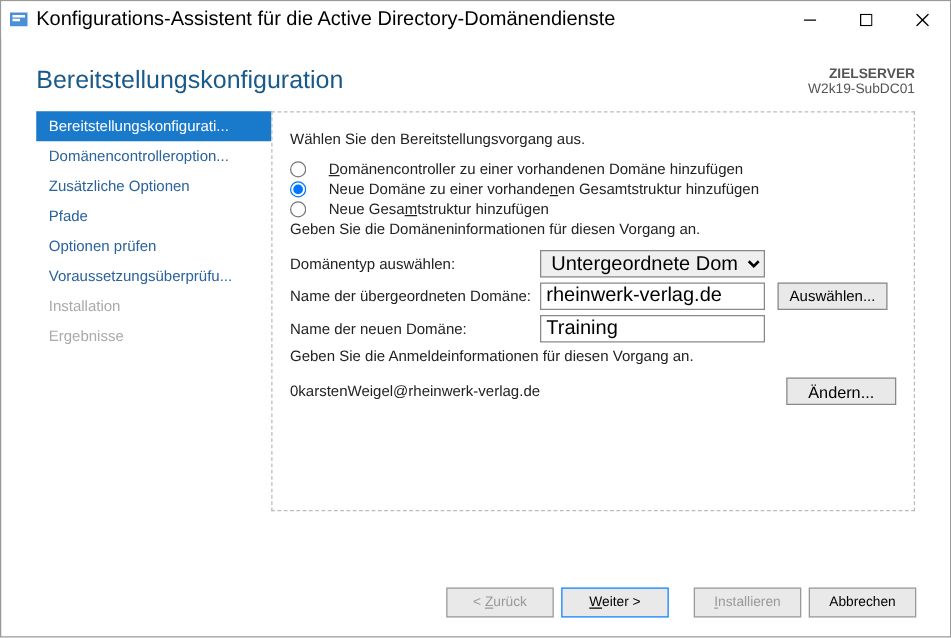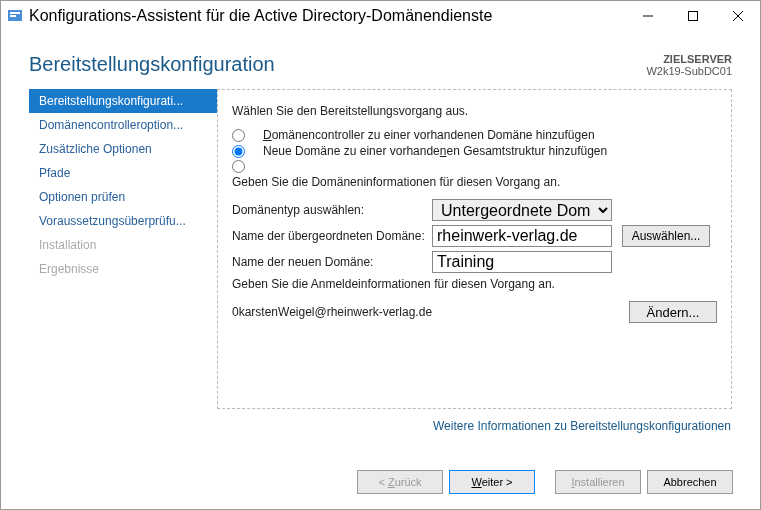--- a/index.html
+++ b/index.html
@@ -99,20 +99,21 @@
       <div class="radio-row">
         <input type="radio" name="op" style="">
         <label><span><u>D</u>omänencontroller zu einer vorhandenen Domäne hinzufügen</span></label>
       </div>
       <div class="radio-row">
         <input type="radio" name="op" checked="" style="">
         <label><span>Neue Domäne zu einer vorhande<u>n</u>en Gesamtstruktur hinzufügen</span></label>
       </div>
       <div class="radio-row">
         <input type="radio" name="op" style="">
+        <label><span>Neue Gesa<u>m</u>tstruktur hinzufügen</span></label>
       </div>
 
       <p class="section-lbl">Geben Sie die Domäneninformationen für diesen Vorgang an.</p>
 
       <div class="form-row">
         <span class="fl">Domänentyp auswählen:</span>
         <select>
           <option>Untergeordnete Domäne</option>
         </select>
       </div>
@@ -126,21 +127,20 @@
         <input type="text" value="Training" style="">
       </div>
 
       <p class="section-lbl">Geben Sie die Anmeldeinformationen für diesen Vorgang an.</p>
 
       <div class="cred-row">
         <span class="cred-text">0karstenWeigel@rheinwerk-verlag.de</span>
         <button class="btn">Ändern...</button>
       </div>
     </div>
-    <a class="more-link">Weitere Informationen zu Bereitstellungskonfigurationen</a>
   </div>
 </div>
 
 <div class="footer">
   <button disabled="">&lt; <u>Z</u>urück</button>
   <button class="primary"><u>W</u>eiter &gt;</button>
   <span class="spacer"></span>
   <button disabled=""><u>I</u>nstallieren</button>
   <button>Abbrechen</button>
 </div>

